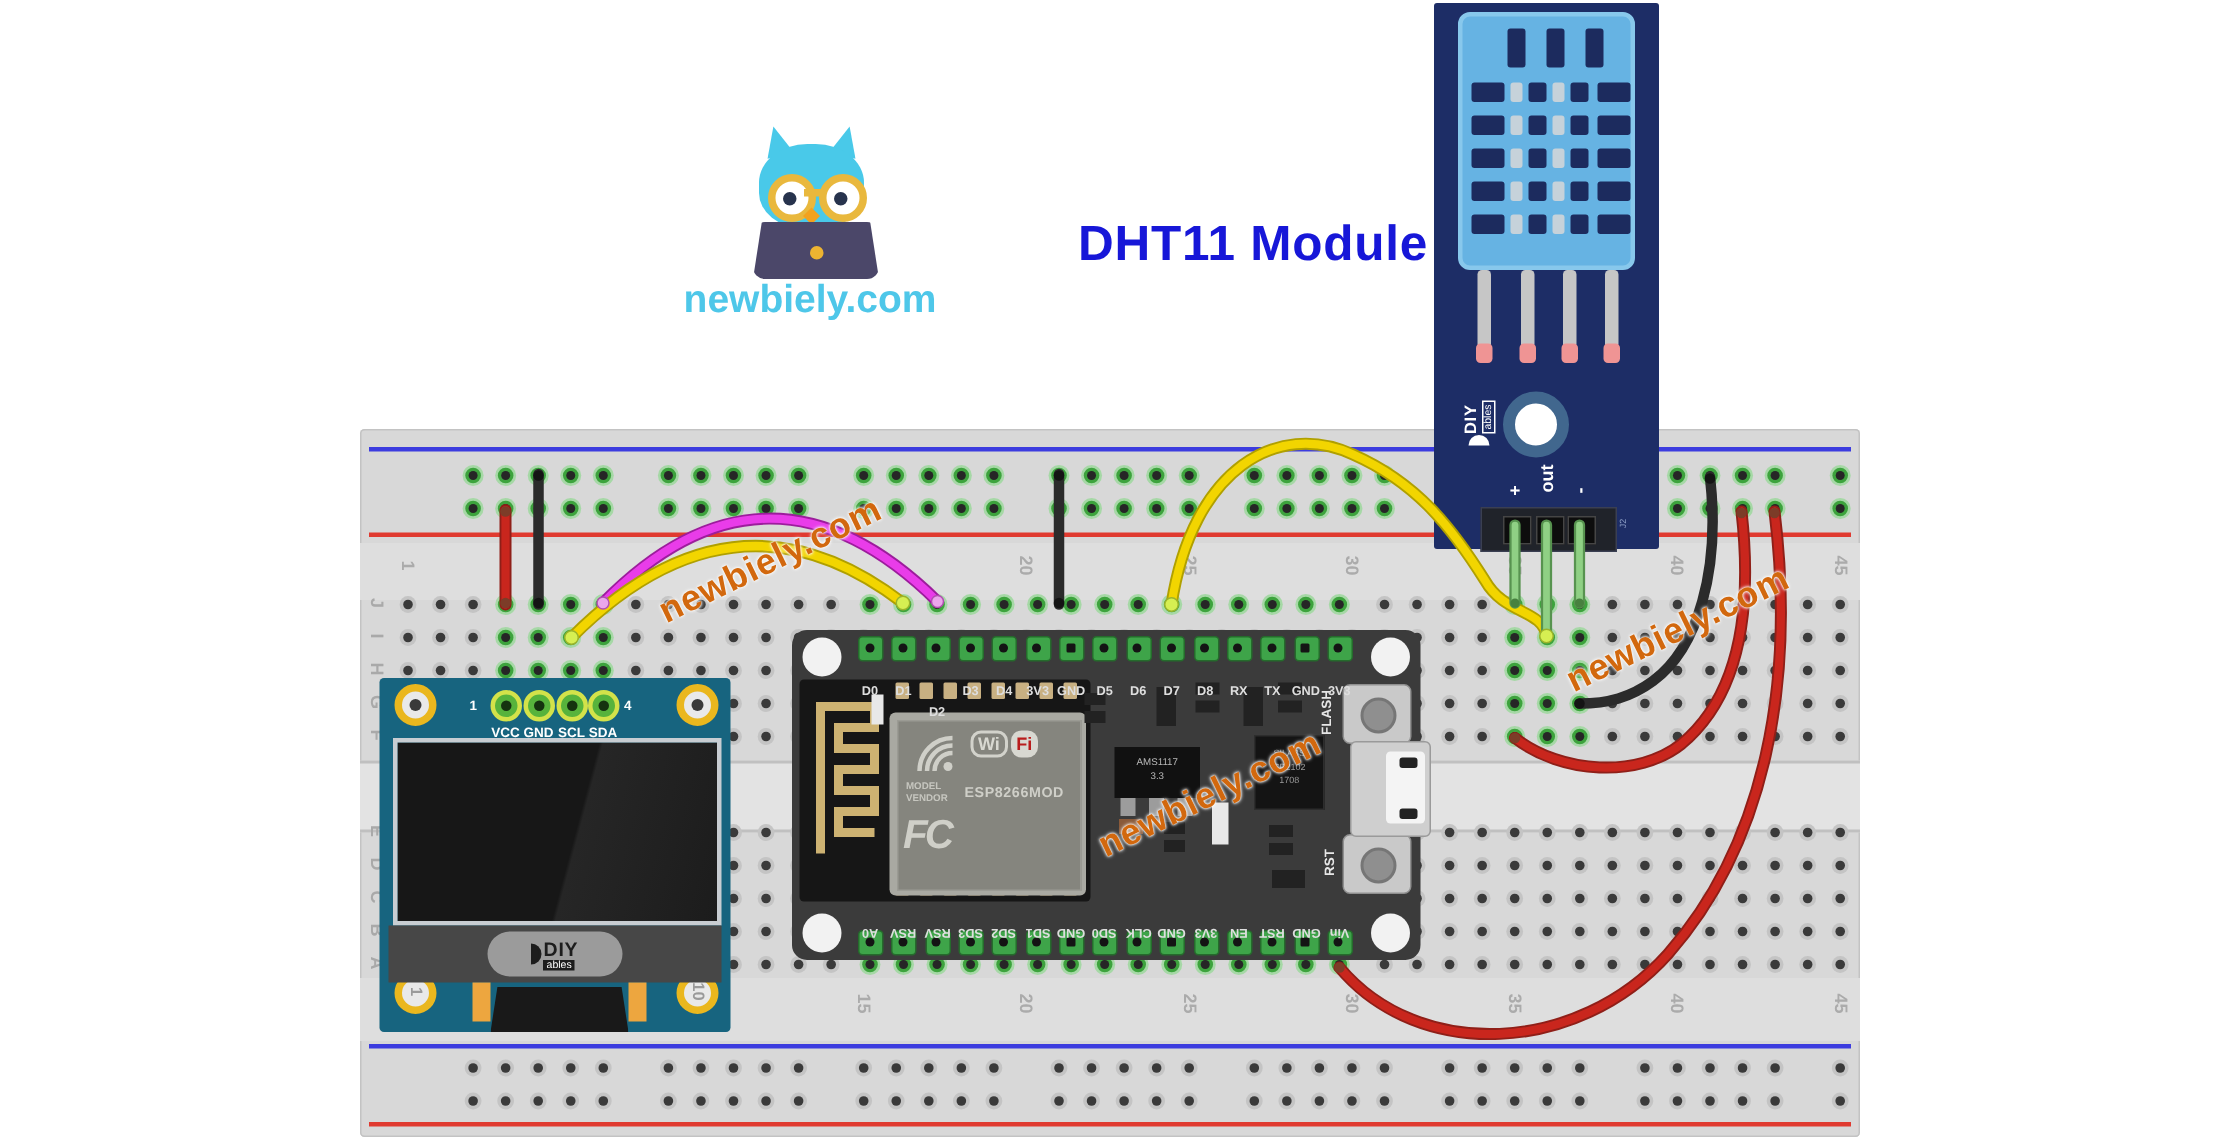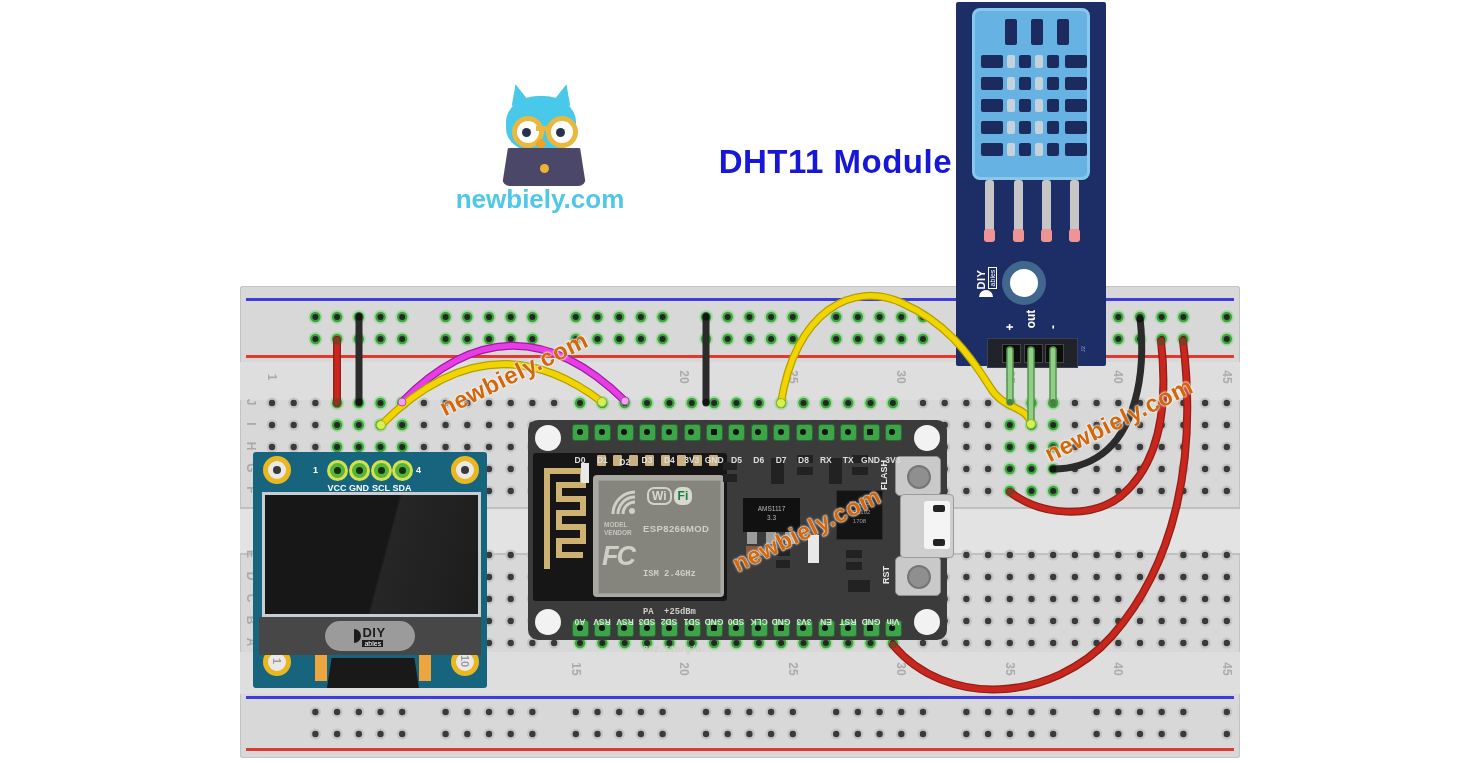--- a/index.html
+++ b/index.html
@@ -57,21 +57,21 @@
   .pad::after{content:"";position:absolute;left:3.5px;top:3.5px;width:6px;height:6px;border-radius:50%;background:#141414;}
   .pad.sq::after{border-radius:1px;}
   .pinlbl{position:absolute;width:30px;text-align:center;color:#dedede;font-size:8.5px;font-weight:bold;margin-top:13px;}
   .pinlbl.flip{transform:rotate(180deg);}
   .esp{position:absolute;left:5px;top:33px;width:194px;height:148px;background:#161616;border-radius:3px;}
   .shield{position:absolute;left:60px;top:22px;width:131px;height:122px;background:#a9a9a2;border-radius:4px;}
   .shield-in{position:absolute;left:5px;top:5px;width:121px;height:112px;background:#85857e;border:1px solid #9b9b94;
              color:#cfcfc8;}
   .wifi-badge{position:absolute;left:48px;top:6px;display:flex;gap:2px;align-items:center;}
   .wifi-badge .wi{border:2px solid #d2d2cb;border-radius:7px;padding:0 3px;font-size:12px;font-weight:bold;color:#d8d8d1;}
-  .wifi-badge .fi{background:#d8d8d1;border-radius:7px;padding:2px 4px;font-size:12px;font-weight:bold;color:#15803d;}
+  .wifi-badge .fi{background:#d8d8d1;border-radius:7px;padding:2px 4px;font-size:12px;font-weight:bold;color:#b91c1c;}
   .mv{position:absolute;left:5px;top:40px;font-size:6.5px;font-weight:bold;line-height:1.3;color:#c6c6bf;}
   .chipname{position:absolute;left:44px;top:42px;font-size:9.5px;font-weight:bold;letter-spacing:.4px;}
   .fcc{position:absolute;left:3px;top:60px;font-size:27px;font-weight:bold;font-style:italic;letter-spacing:-2px;}
   .specs{position:absolute;left:44px;top:61px;font-size:8.8px;font-weight:bold;line-height:1.45;
          font-family:"Liberation Mono",monospace;white-space:pre;}
   .tanrow{position:absolute;display:flex;gap:7px;}
   .tanrow i{width:9px;height:11px;background:#c8b082;border:1px solid #8a7а50;border-radius:1px;}
   .smd{position:absolute;background:#222;}
   .smd.lt{background:#8a5a3a;}
   .smd.wh{background:#e8e8e8;}
@@ -2751,25 +2751,20 @@
           <div class="wifi-badge">
             <span class="wi">Wi</span>
             <span class="fi">Fi</span>
           </div>
           <div class="mv">
             <div>MODEL</div>
             <div>VENDOR</div>
           </div>
           <div class="chipname">ESP8266MOD</div>
           <div class="fcc">FC</div>
-          <div class="specs">
-            <div>ISM 2.4GHz</div>
-            <div>PA  +25dBm</div>
-            <div>802.11b/g/n</div>
-          </div>
         </div>
       </div>
     </div>
 
     <div class="smd" style="left:243px;top:38px;width:13px;height:26px;"></div>
     <div class="smd" style="left:301px;top:38px;width:13px;height:26px;"></div>
     <div class="smd" style="left:195px;top:42px;width:14px;height:8px;"></div>
     <div class="smd" style="left:195px;top:54px;width:14px;height:8px;"></div>
     <div class="smd" style="left:269px;top:35px;width:16px;height:8px;"></div>
     <div class="smd" style="left:269px;top:47px;width:16px;height:8px;"></div>
@@ -2804,21 +2799,21 @@
       <div class="inner"></div>
       <div class="slot" style="top:10px;"></div>
       <div class="slot" style="top:44px;"></div>
     </div>
     <div id="mcu-pins">
         <div class="pad" style="left: 44px; top: 4px;"></div>
         <div class="pinlbl" style="left: 37px; top: 22px;">D0</div>
         <div class="pad" style="left: 66.35px; top: 4px;"></div>
         <div class="pinlbl" style="left: 59.35px; top: 22px;">D1</div>
         <div class="pad" style="left: 88.7px; top: 4px;"></div>
-        <div class="pinlbl" style="left: 81.7px; top: 24px;">D2</div>
+        <div class="pinlbl" style="left: 81.7px; top: 36px;">D2</div>
         <div class="pad" style="left: 111.05px; top: 4px;"></div>
         <div class="pinlbl" style="left: 104.05px; top: 22px;">D3</div>
         <div class="pad" style="left: 133.4px; top: 4px;"></div>
         <div class="pinlbl" style="left: 126.4px; top: 22px;">D4</div>
         <div class="pad" style="left: 155.75px; top: 4px;"></div>
         <div class="pinlbl" style="left: 148.75px; top: 22px;">3V3</div>
         <div class="pad sq" style="left: 178.1px; top: 4px;"></div>
         <div class="pinlbl" style="left: 171.1px; top: 22px;">GND</div>
         <div class="pad" style="left: 200.45px; top: 4px;"></div>
         <div class="pinlbl" style="left: 193.45px; top: 22px;">D5</div>

